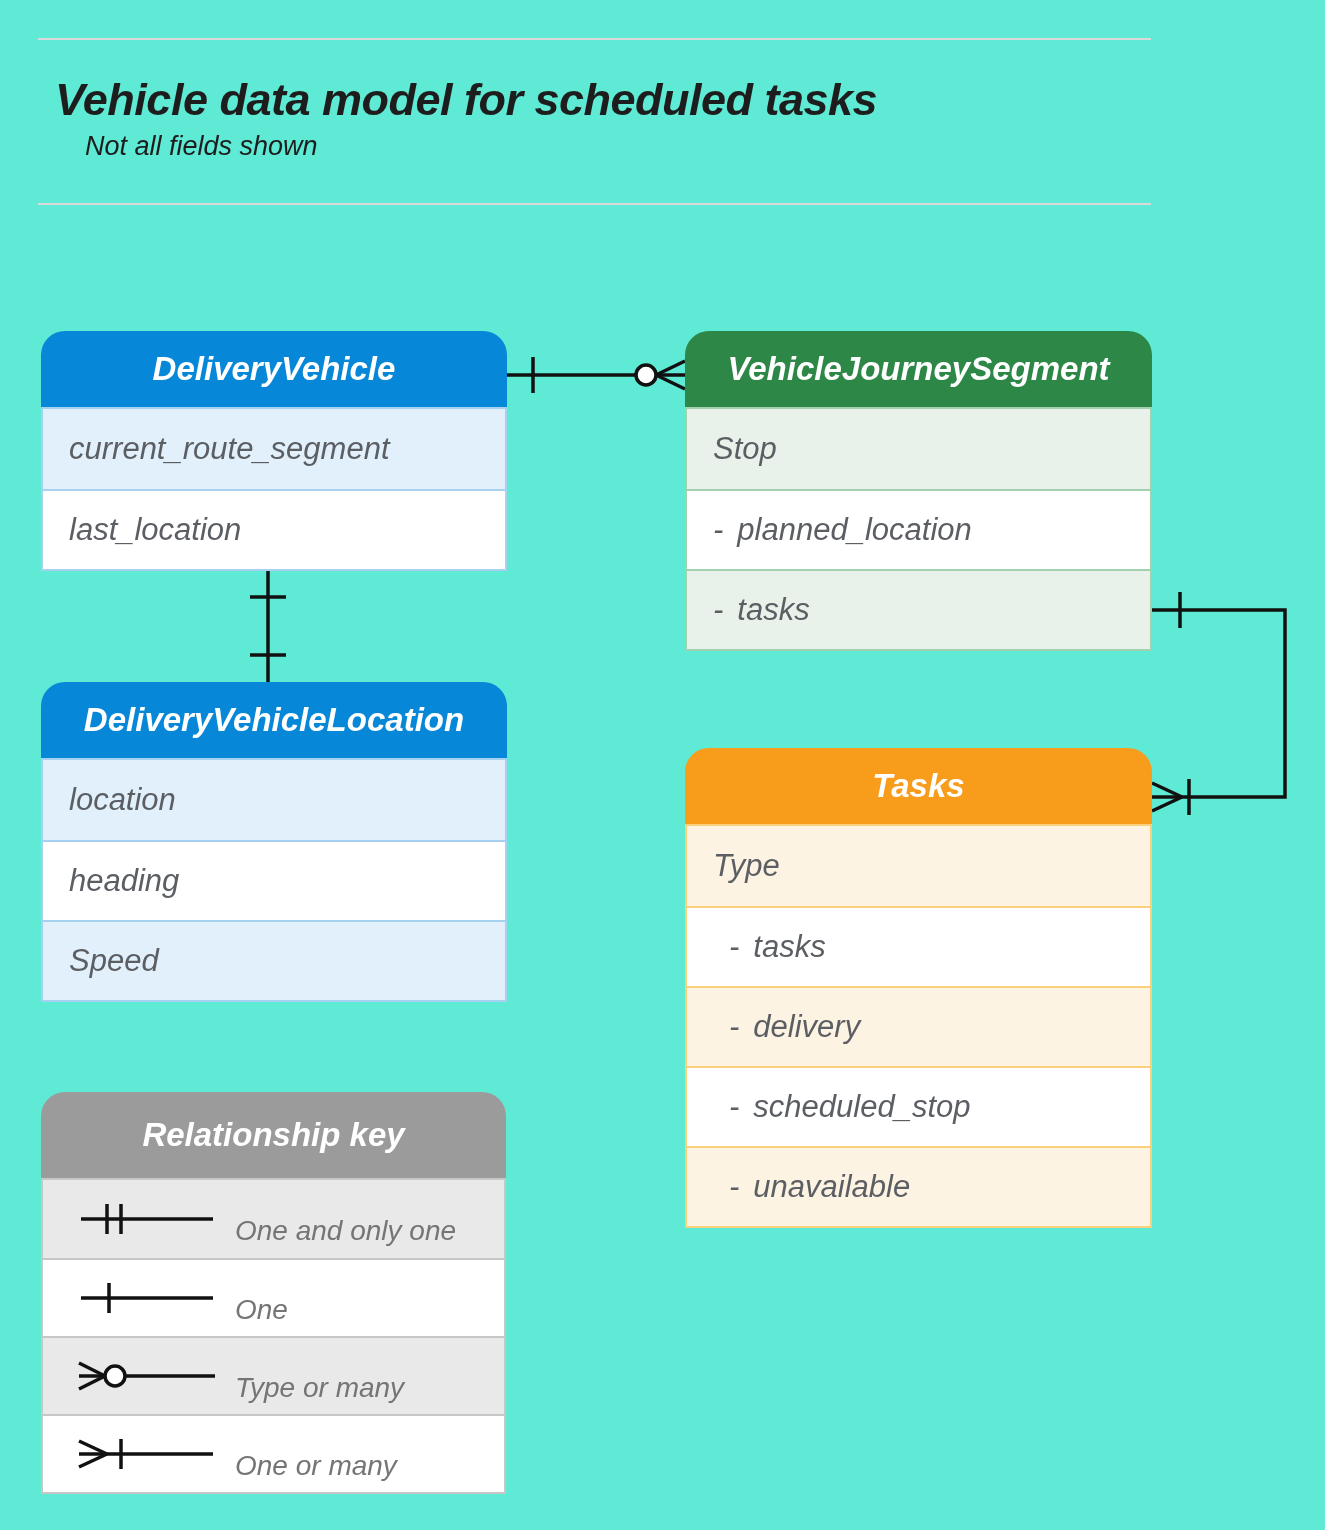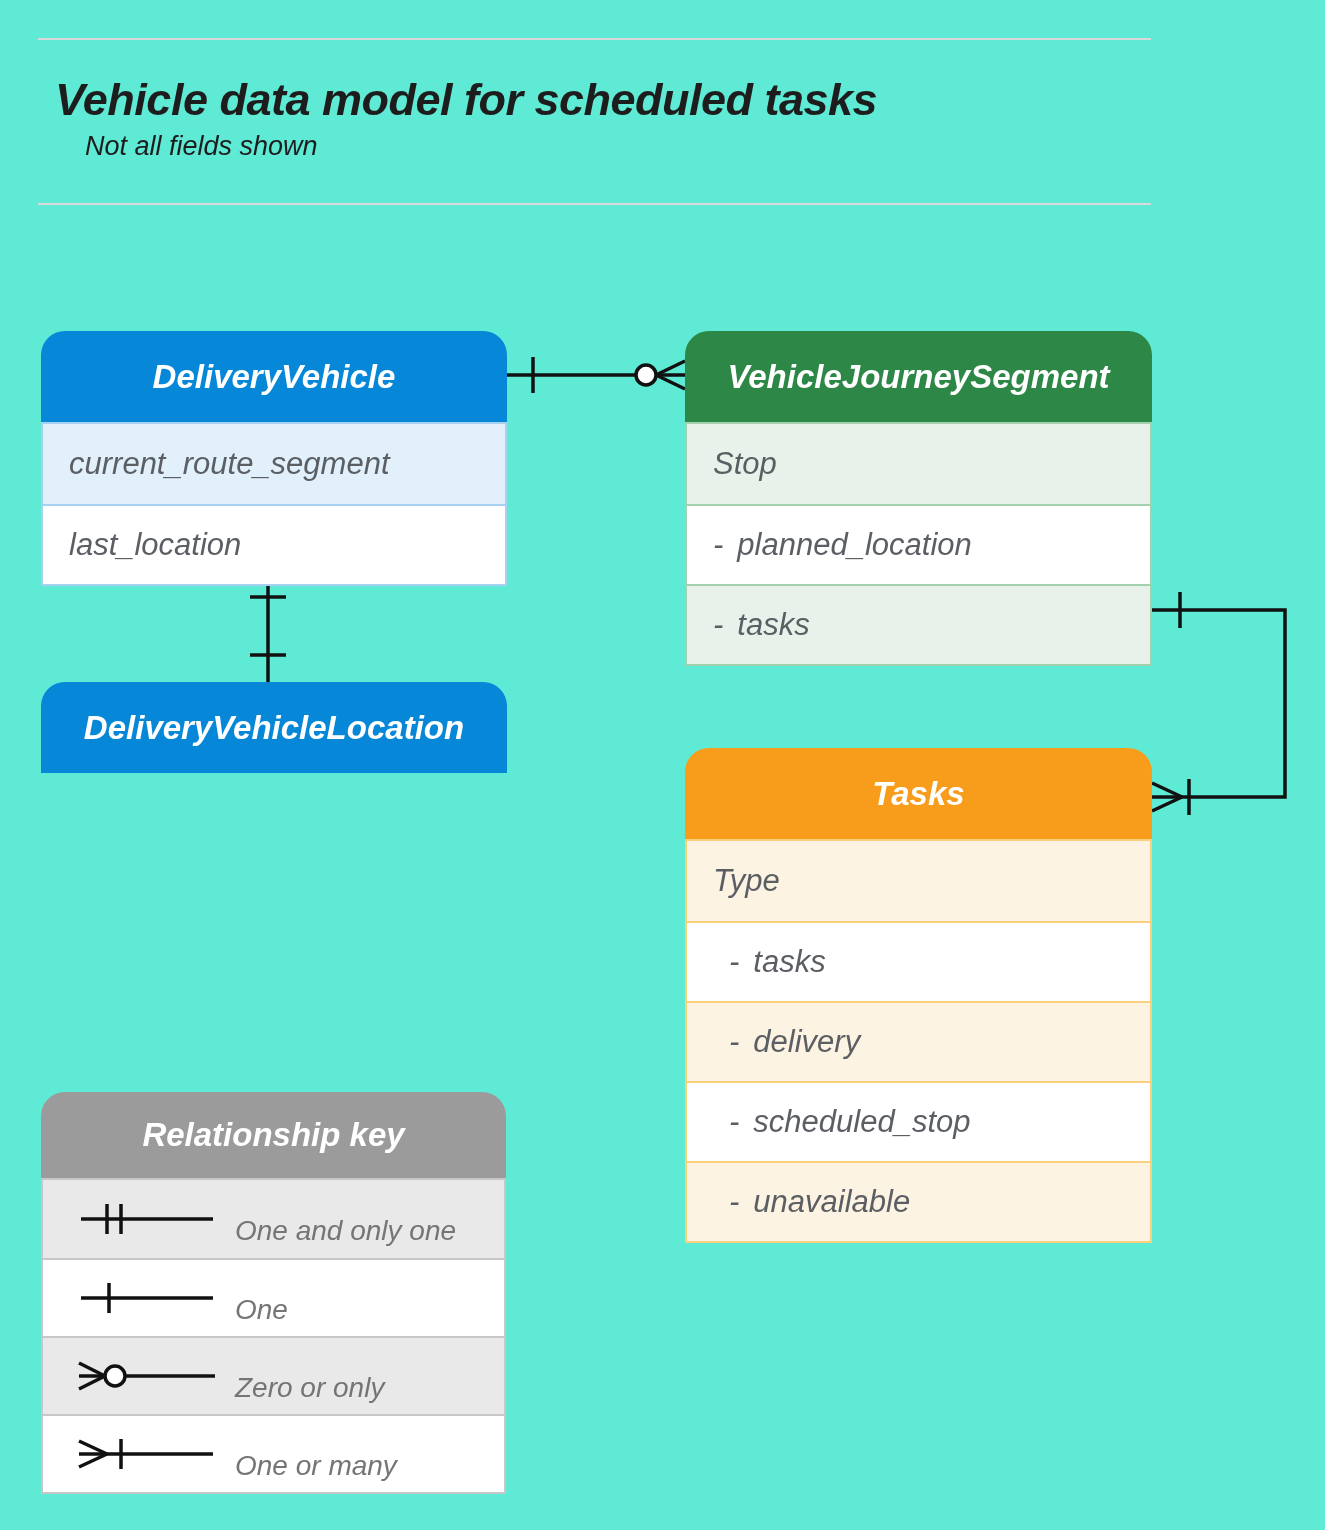--- a/index.html
+++ b/index.html
@@ -14,21 +14,21 @@
     position:absolute; left:55px; top:74px; margin:0;
     font-size:45px; font-weight:bold; letter-spacing:-0.5px; color:var(--title_text,#1d1d1d);
   }
   .page-subtitle {
     position:absolute; left:56px; top:131px; font-size:27px; color:var(--title_text,#1d1d1d);margin-left:29px;
   }
 
   
   .entity { position:absolute; }
   .entity-header {
-    height:91px; border-radius:24px 24px 0 0; color:#fff;
+    height:76px; border-radius:24px 24px 0 0; color:#fff;
     font-size:33px; font-weight:bold;
     display:flex; align-items:center; justify-content:center;
   }
   .rows { border:2px solid; background:#fff; }
   .row {
     height:80px; box-sizing:border-box; display:flex; align-items:center;
     padding-left:26px; font-size:31px; color:var(--row_text,#5b5f64); background:#fff;
   }
   .row + .row { border-top:2px solid; }
   .dash { margin-right:14px; }
@@ -127,20 +127,31 @@
       </div>
       <div class="row">
         <span class="dash">-</span>
         <span>tasks</span>
       </div>
     </div>
   </div>
 
   <div class="entity blue" id="box-delivery-vehicle-location">
     <div class="entity-header">DeliveryVehicleLocation</div>
+    <div class="rows">
+      <div class="row">
+        <span>location</span>
+      </div>
+      <div class="row">
+        <span>heading</span>
+      </div>
+      <div class="row">
+        <span>Speed</span>
+      </div>
+    </div>
   </div>
 
   <div class="entity orange" id="box-tasks">
     <div class="entity-header">Tasks</div>
     <div class="rows">
       <div class="row">
         <span>Type</span>
       </div>
       <div class="row indent">
         <span class="dash">-</span>
@@ -186,21 +197,21 @@
       <div class="row">
         <span class="sym">
           <svg width="172" height="44" viewBox="0 0 172 44">
             <path d="M16 22 H42"></path>
               <path d="M42 22 L16 9"></path>
               <path d="M42 22 L16 35"></path>
             <circle cx="52" cy="22" r="10"></circle>
               <path d="M62 22 H152"></path>
           </svg>
         </span>
-        <span class="legend-label">Zero or only</span>
+        <span class="legend-label">Type or many</span>
       </div>
       <div class="row">
         <span class="sym">
           <svg width="172" height="44" viewBox="0 0 172 44">
             <path d="M16 22 H150"></path>
               <path d="M44 22 L16 9"></path>
               <path d="M44 22 L16 35"></path>
               <path d="M58 7 V37"></path>
           </svg>
         </span>

